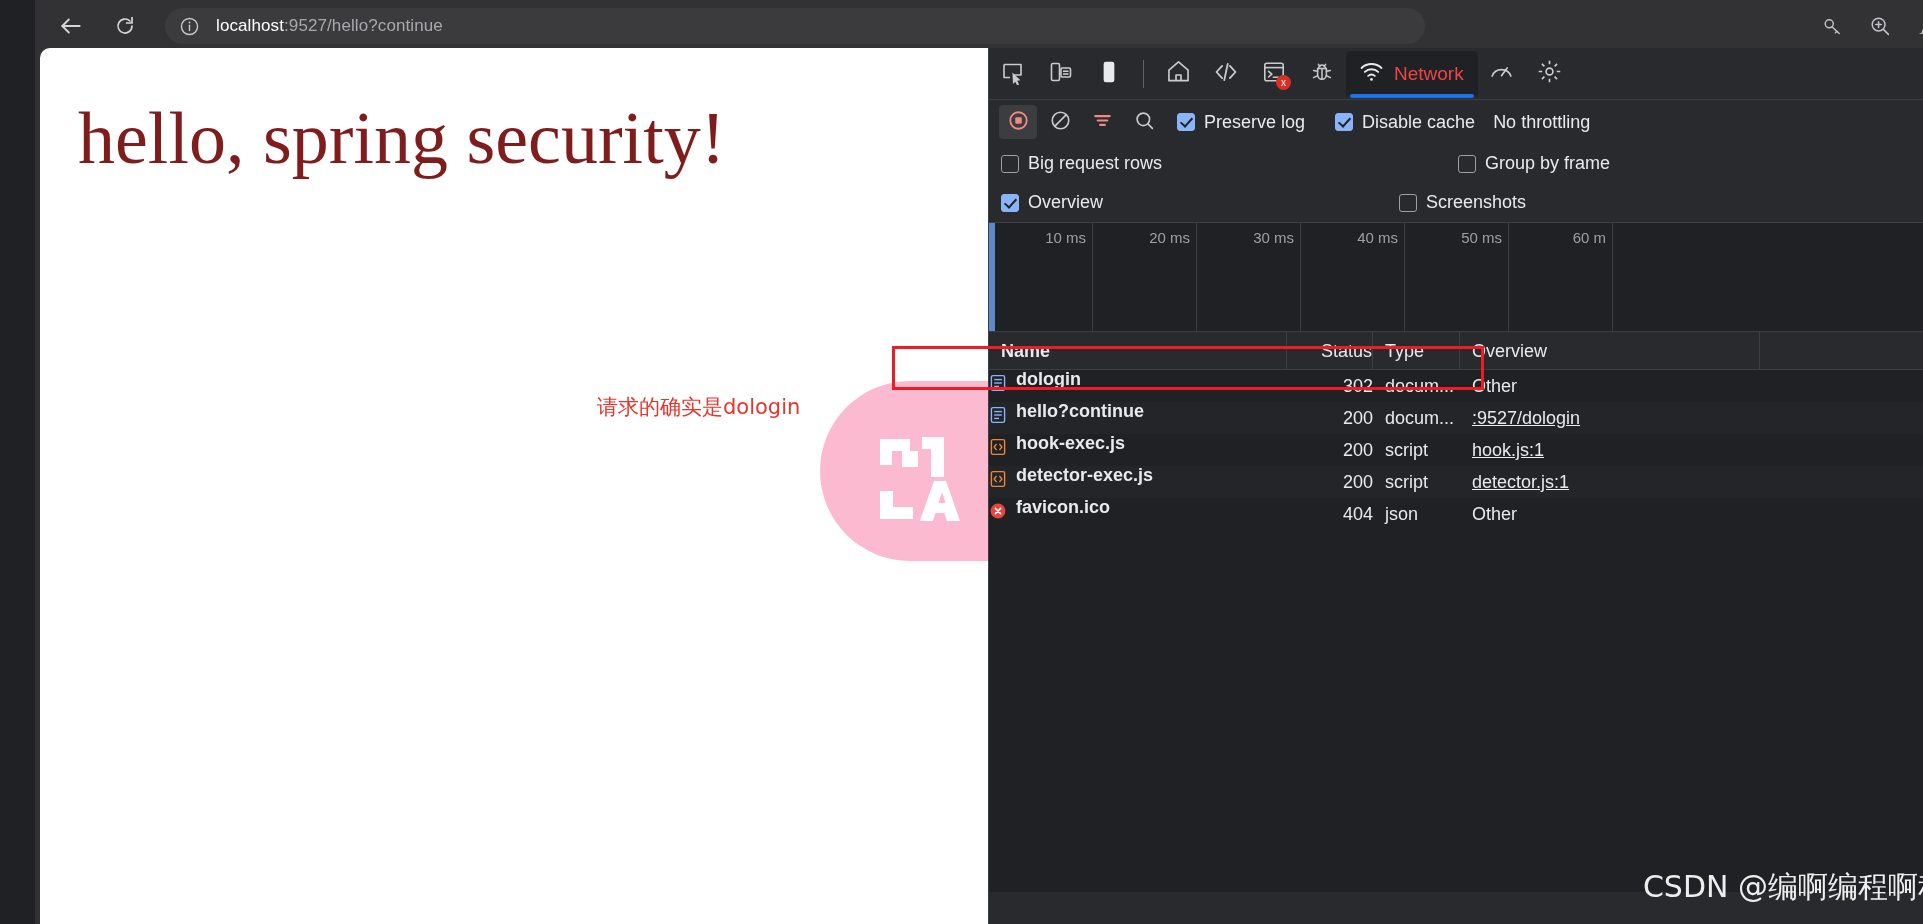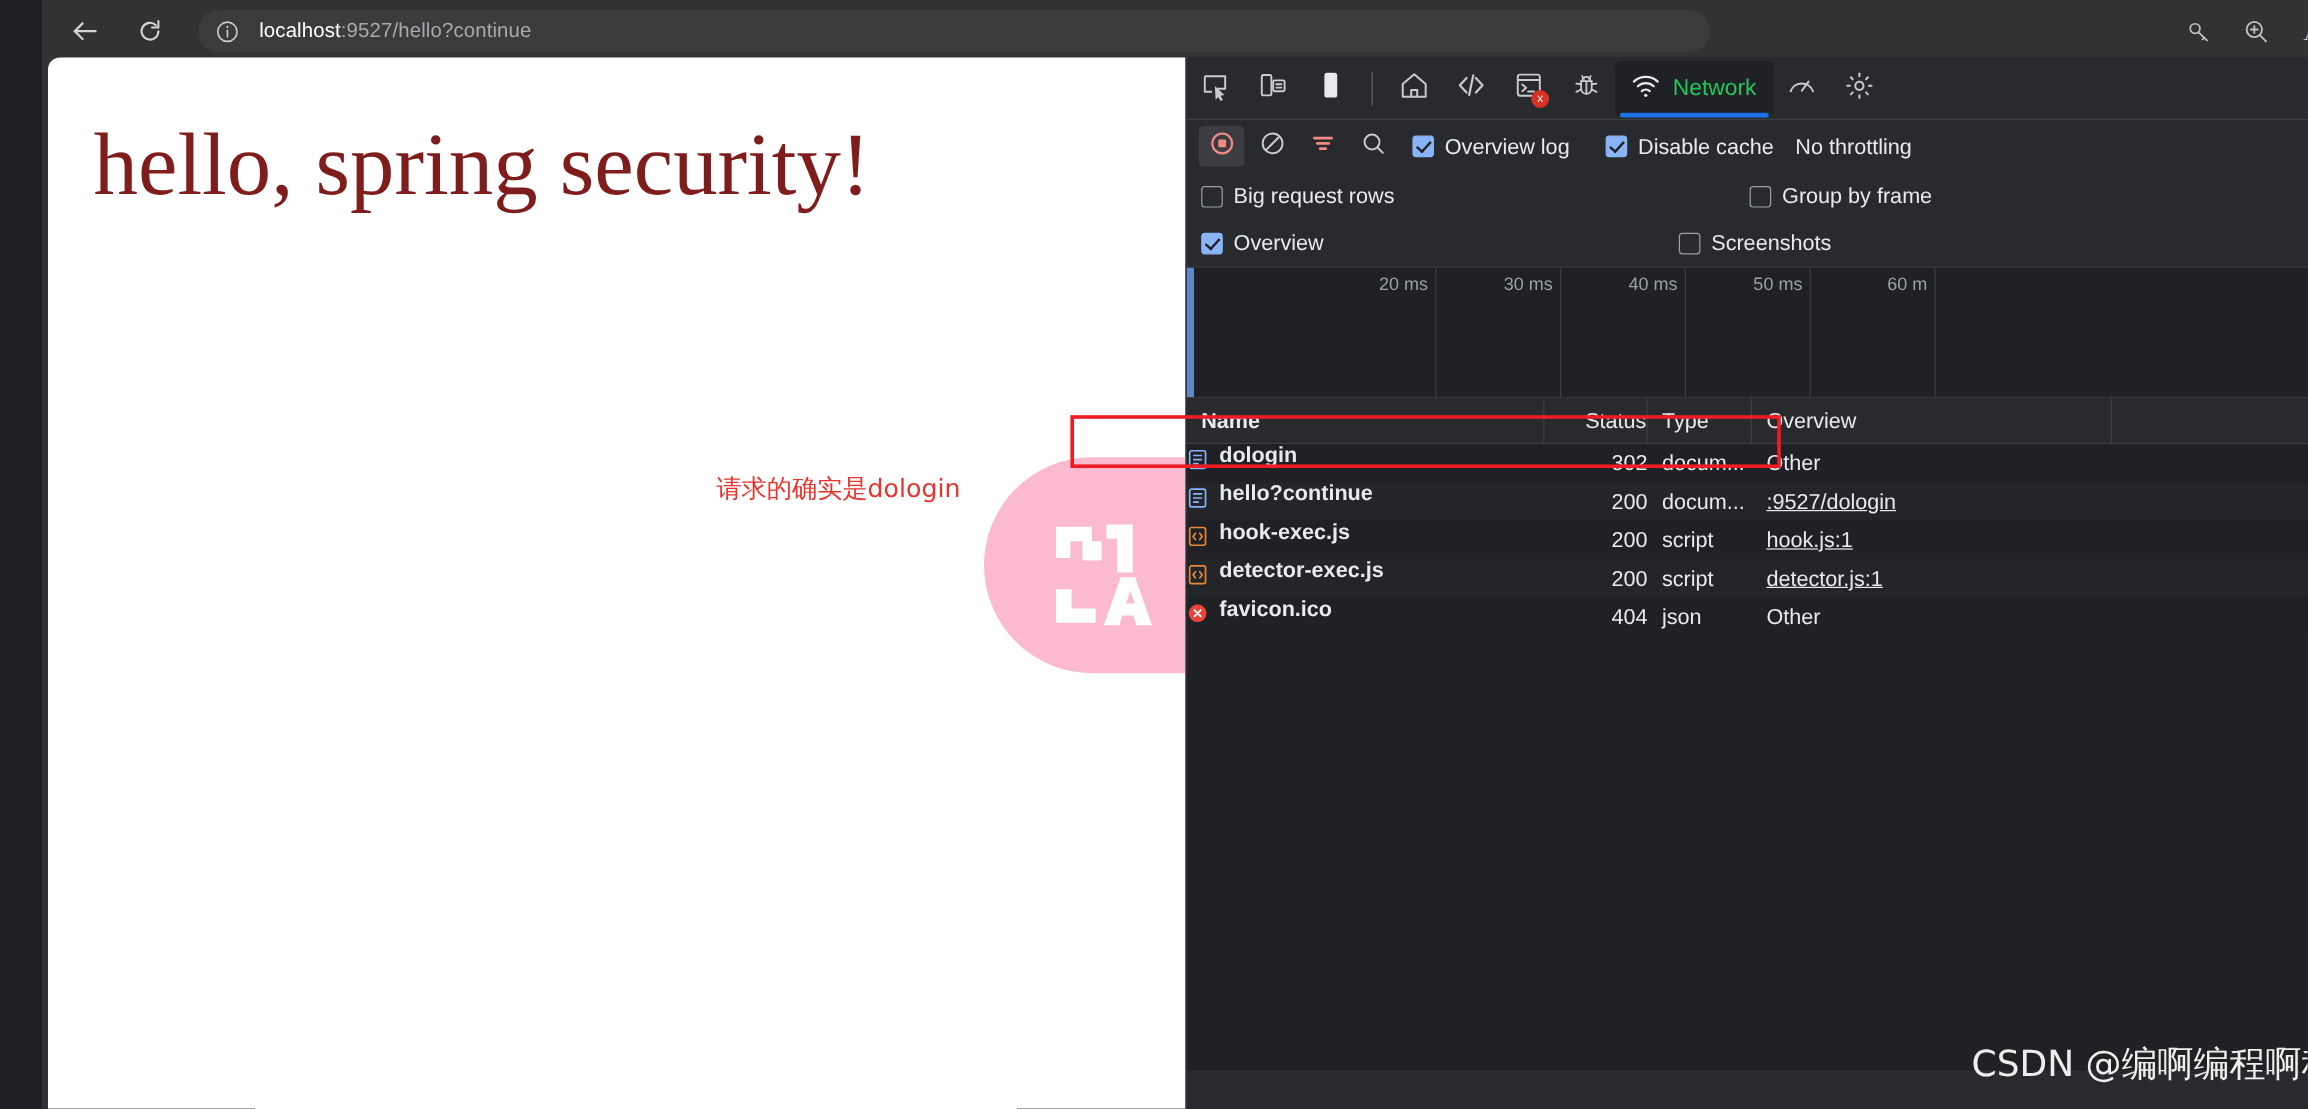--- a/index.html
+++ b/index.html
@@ -94,21 +94,21 @@
     display: flex; align-items: center; justify-content: center;
     cursor: pointer; position: relative; border-radius: 4px;
   }
   .dt-sep { width: 1px; height: 28px; background: #5f6368; margin: 0 10px; }
   .dt-tab-active {
     display: flex; align-items: center; gap: 9px;
     height: 46px; padding: 0 14px 0 12px;
     background: #202124; border-radius: 5px; position: relative;
     cursor: pointer;
   }
-  .dt-tab-active .tab-label { color: #22c55e; font-size: 19px; white-space: nowrap; }
+  .dt-tab-active .tab-label { color: #ef4444; font-size: 19px; white-space: nowrap; }
   .dt-tab-active::after {
     content: ""; position: absolute; left: 4px; right: 4px; bottom: -1px;
     height: 4px; background: #1a73e8; border-radius: 2px;
   }
   .badge-dot {
     position: absolute; right: 7px; bottom: 7px;
     width: 15px; height: 15px; border-radius: 50%;
     background: #d93025; color: #fff;
     font-size: 10px; line-height: 15px; text-align: center;
     font-family: "Liberation Sans", sans-serif;
@@ -452,21 +452,21 @@
         <span>
           <svg width="23" height="23" viewBox="0 0 24 24" fill="none" stroke="#c9cbcd" stroke-width="1.7" stroke-linecap="round">
             <circle cx="10.8" cy="10.8" r="6.5"></circle>
             <line x1="15.6" y1="15.6" x2="20.2" y2="20.2"></line>
           </svg>
         </span>
       </div>
 
       <div class="chk-wrap">
         <span class="chkbox checked"></span>
-        <span class="chk-label">Overview log</span>
+        <span class="chk-label">Preserve log</span>
       </div>
 
       <div class="chk-wrap" style="margin-left:26px;">
         <span class="chkbox checked"></span>
         <span class="chk-label">Disable cache</span>
       </div>
 
       <div class="throttle">No throttling</div>
     </div>
 
@@ -489,20 +489,23 @@
       </div>
       <div class="spacer"></div>
       <div class="chk-wrap">
         <span class="chkbox"></span>
         <span class="chk-label">Screenshots</span>
       </div>
     </div>
 
     <div class="overview">
       <div class="ov-left-marker"></div>
+      <div class="tick" style="left:0px;width:104px;">
+          <span>10 ms</span>
+        </div>
       <div class="tick" style="left:104px;width:104px;">
           <span>20 ms</span>
         </div>
       <div class="tick" style="left:208px;width:104px;">
           <span>30 ms</span>
         </div>
       <div class="tick" style="left:312px;width:104px;">
           <span>40 ms</span>
         </div>
       <div class="tick" style="left:416px;width:104px;">

